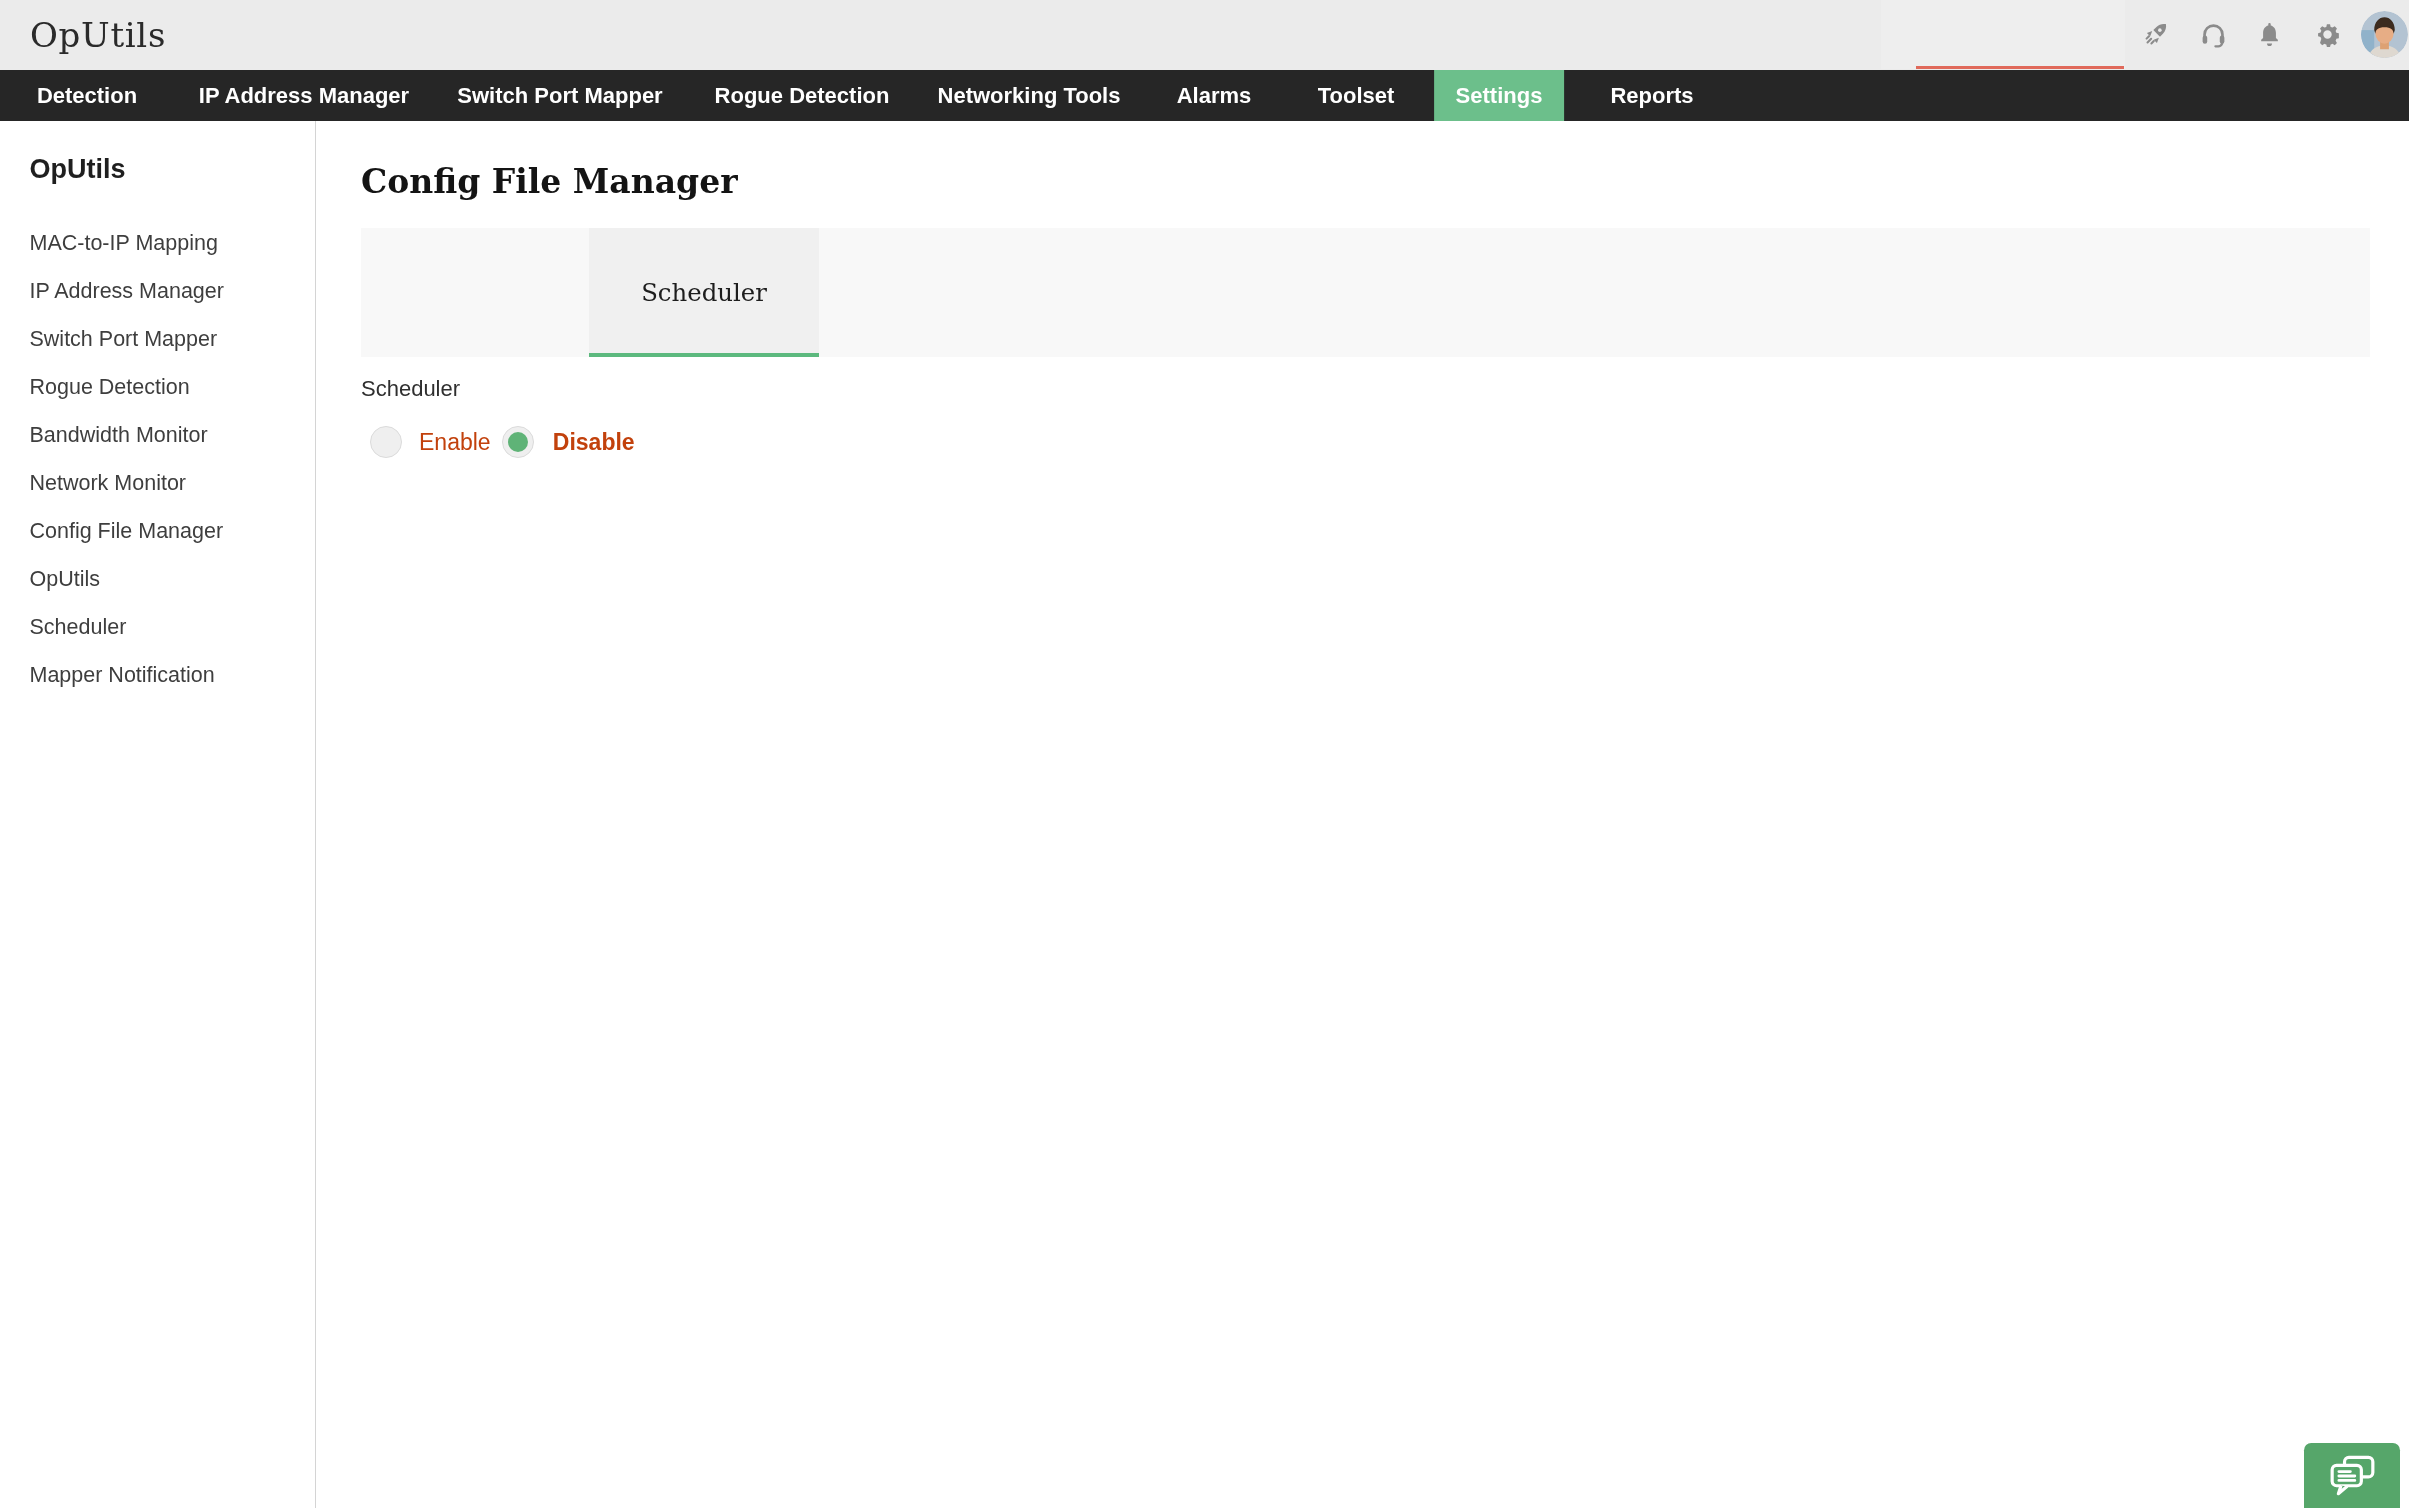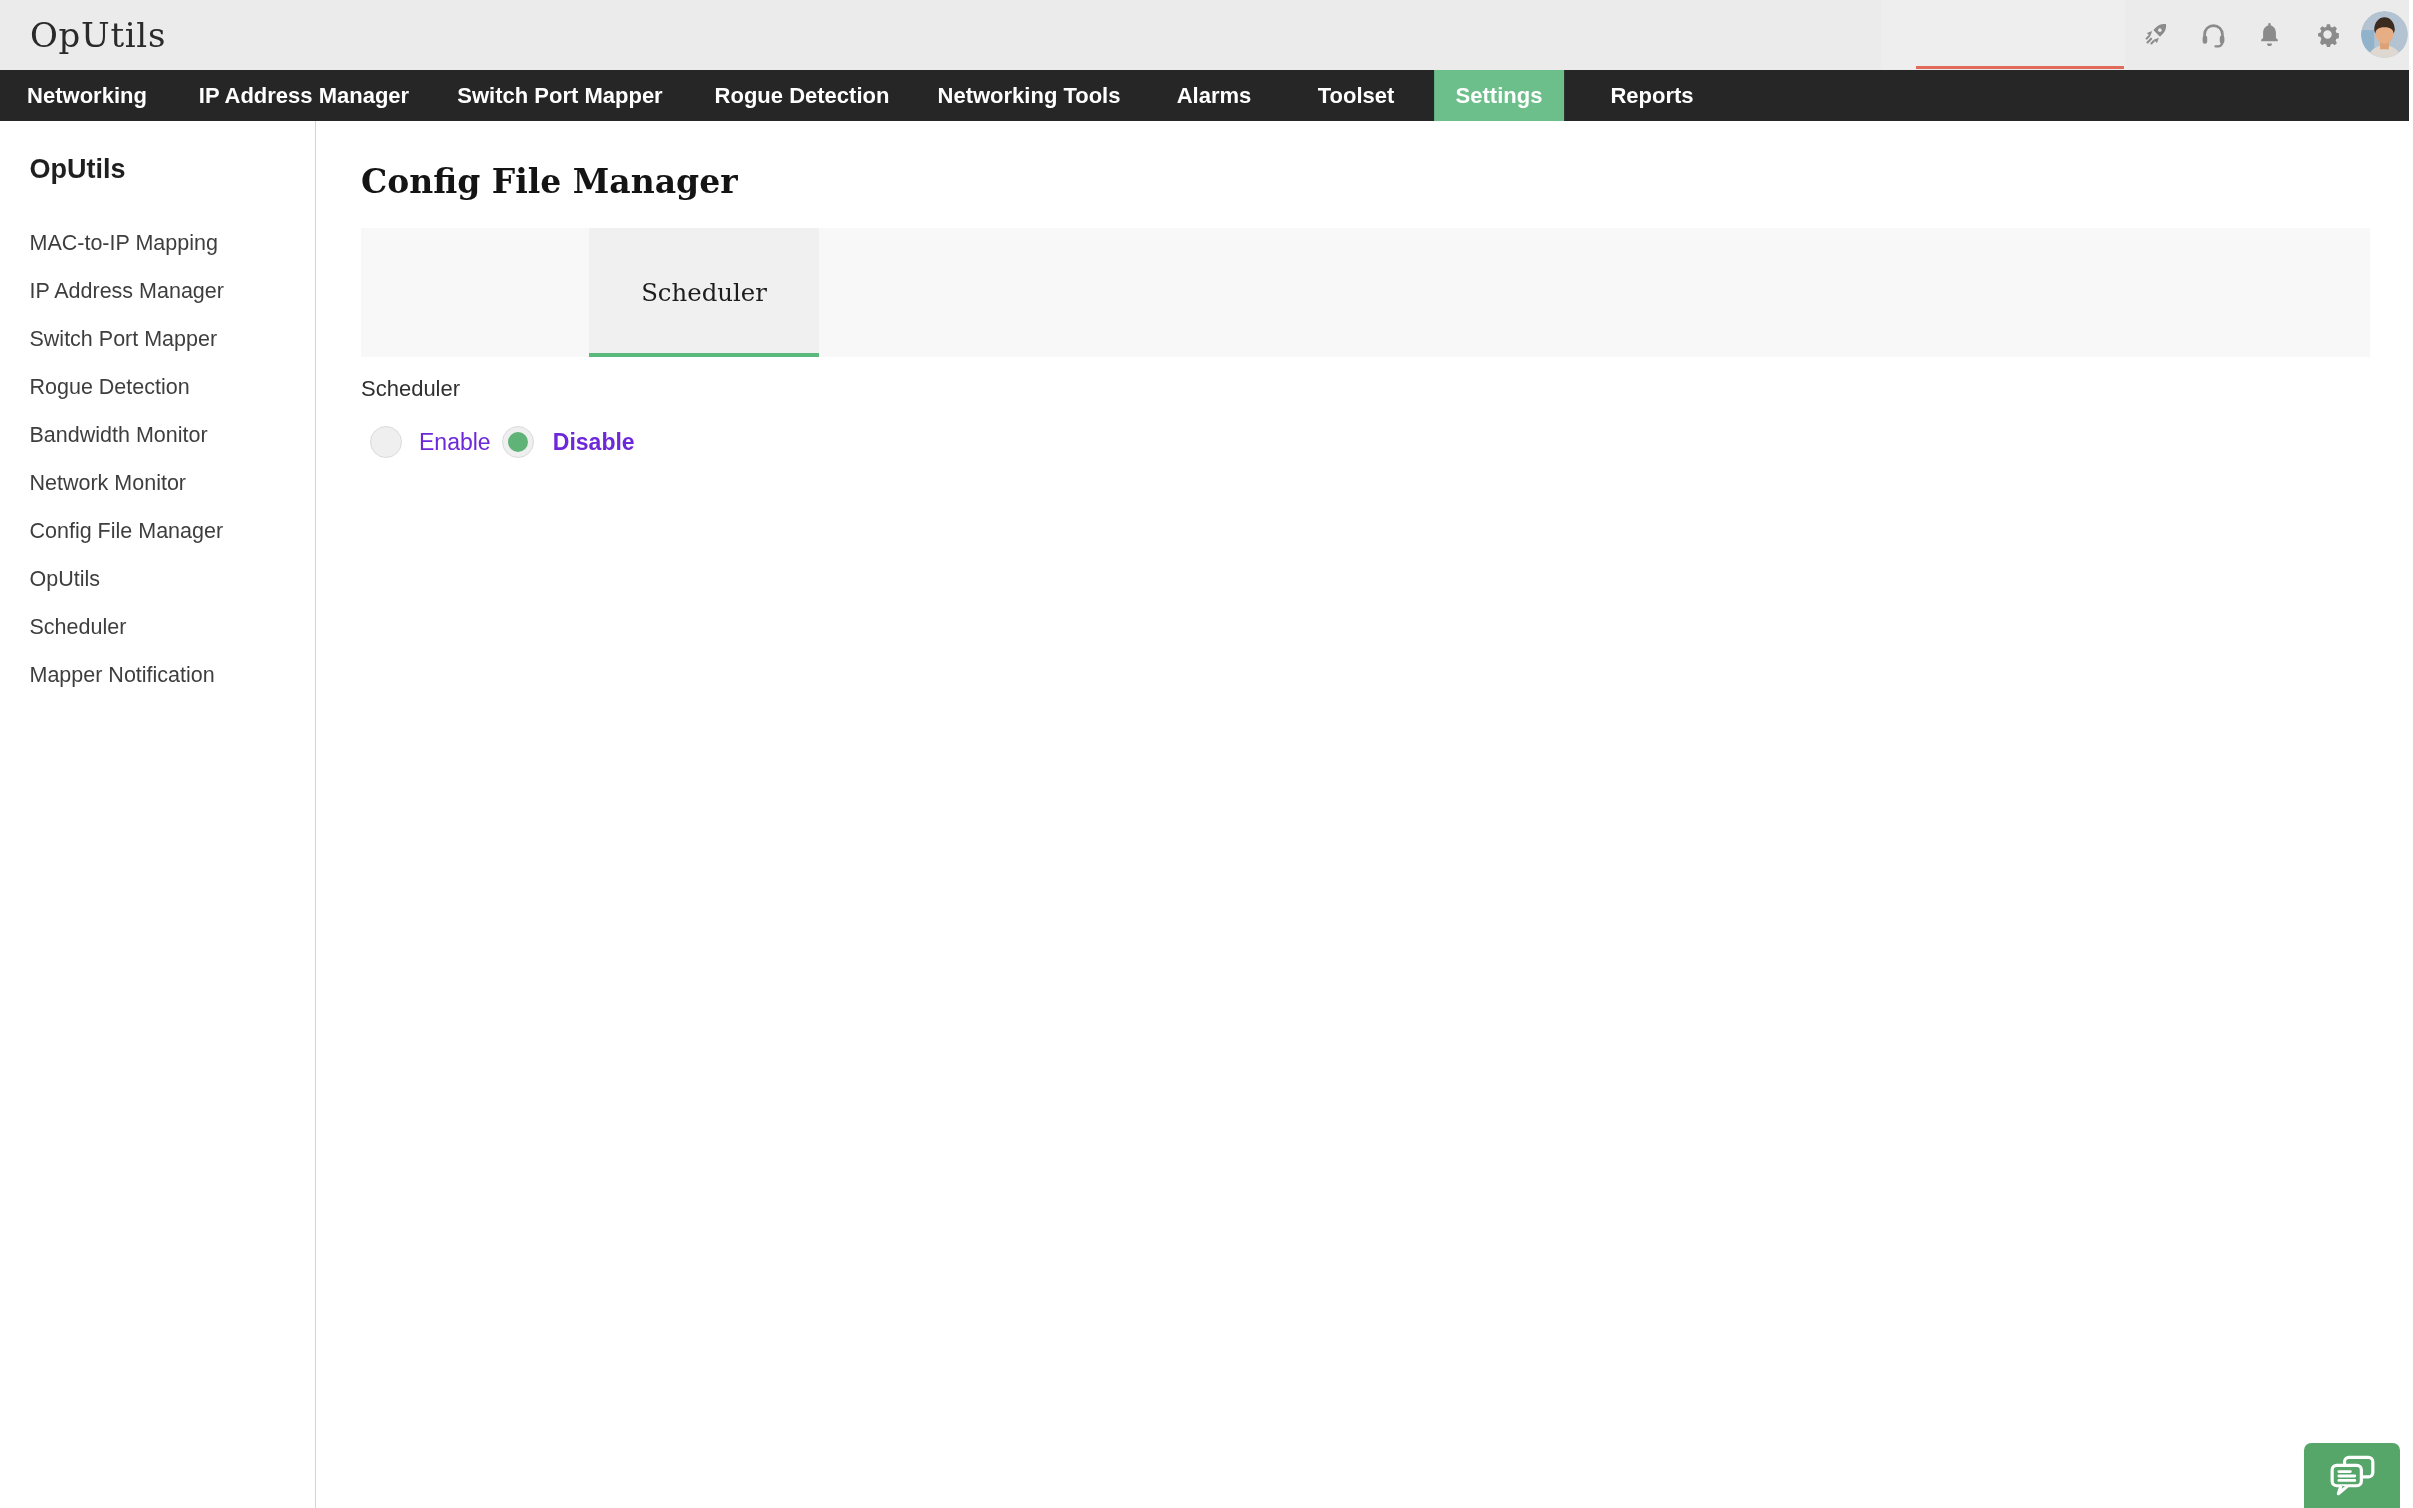--- a/index.html
+++ b/index.html
@@ -39,21 +39,21 @@
        font-family:"DejaVu Serif","Liberation Serif",serif;font-size:24.4px;color:#1d1d1d;cursor:pointer;}
   .tab-general{left:0;width:227px;background:#f8f8f8;}
   .tab-scheduler{left:228px;width:230px;background:#f0f0f0;}
   .tab-scheduler::after{content:"";position:absolute;left:0;right:0;bottom:0;height:4.3px;background:#5cb97e;}
 
   .section-label{position:absolute;left:361px;top:376px;font-size:22px;color:#2f2f2f;}
   .radio-row{position:absolute;left:370px;top:426px;display:flex;align-items:center;}
   .radio{width:32px;height:32px;border-radius:50%;background:#efefef;border:1.4px solid #dbdbdb;
          box-sizing:border-box;position:relative;cursor:pointer;flex:none;}
   .radio.selected::after{content:"";position:absolute;inset:5px;border-radius:50%;background:#5fb377;}
-  .radio-label{font-size:23px;color:#6d28d9;cursor:pointer;}
+  .radio-label{font-size:23px;color:#c2410c;cursor:pointer;}
   .lbl-enable{margin-left:17px;}
   .rad-disable{margin-left:11.5px;}
   .lbl-disable{margin-left:18.7px;font-weight:bold;}
 
   
   .chat-btn{position:absolute;left:2304px;top:1443px;width:96px;height:65px;background:#56a66a;
             border-radius:7.2px 7.2px 0 0;cursor:pointer;display:flex;align-items:center;justify-content:center;}
   .chat-btn svg{width:53px;height:46px;display:block;}
 </style>
 </head>
@@ -109,21 +109,21 @@
           <path d="M10 64c2-12 11-17 22-17s20 5 22 17z" fill="#ded8d0"></path>
           <path d="M26 42h12v10H26z" fill="#dda173"></path>
           <ellipse cx="32" cy="30" rx="12.5" ry="14.5" fill="#e7ad85"></ellipse>
           <path d="M18 26c0-11 6.5-17.5 14-17.5S46 15 46 26l-1.5 5c-.5-6-4-9-12.5-9s-12 3-12.5 9z" fill="#3c2b1f"></path>
         </g>
       </svg>
     </div>
   </div>
 
   <div class="nav">
-    <div class="nav-item" style="left:87px">Networking</div>
+    <div class="nav-item" style="left:87px">Detection</div>
     <div class="nav-item" style="left:304px">IP Address Manager</div>
     <div class="nav-item" style="left:560px">Switch Port Mapper</div>
     <div class="nav-item" style="left:802px">Rogue Detection</div>
     <div class="nav-item" style="left:1029px">Networking Tools</div>
     <div class="nav-item" style="left:1214px">Alarms</div>
     <div class="nav-item" style="left:1356px">Toolset</div>
     <div class="nav-item active" style="left:1499px">Settings</div>
     <div class="nav-item" style="left:1652px">Reports</div>
   </div>
 

